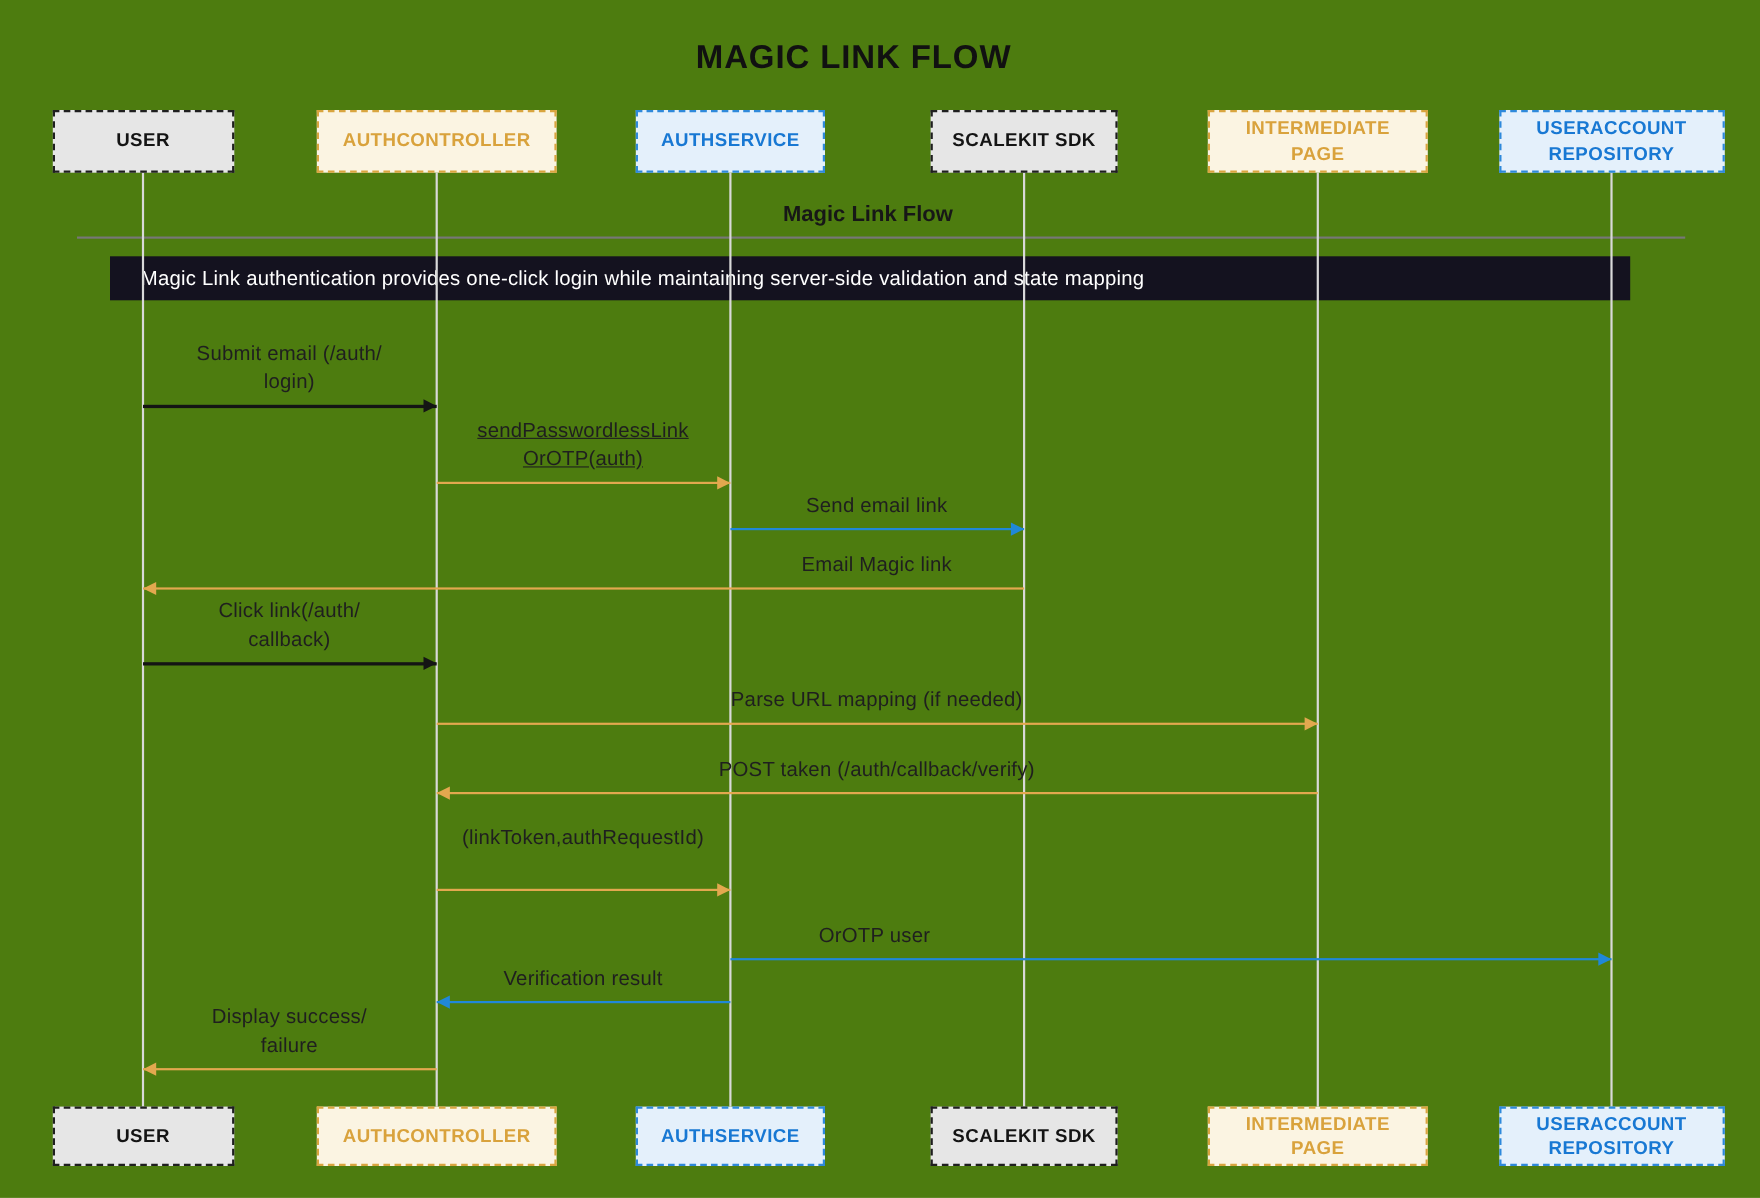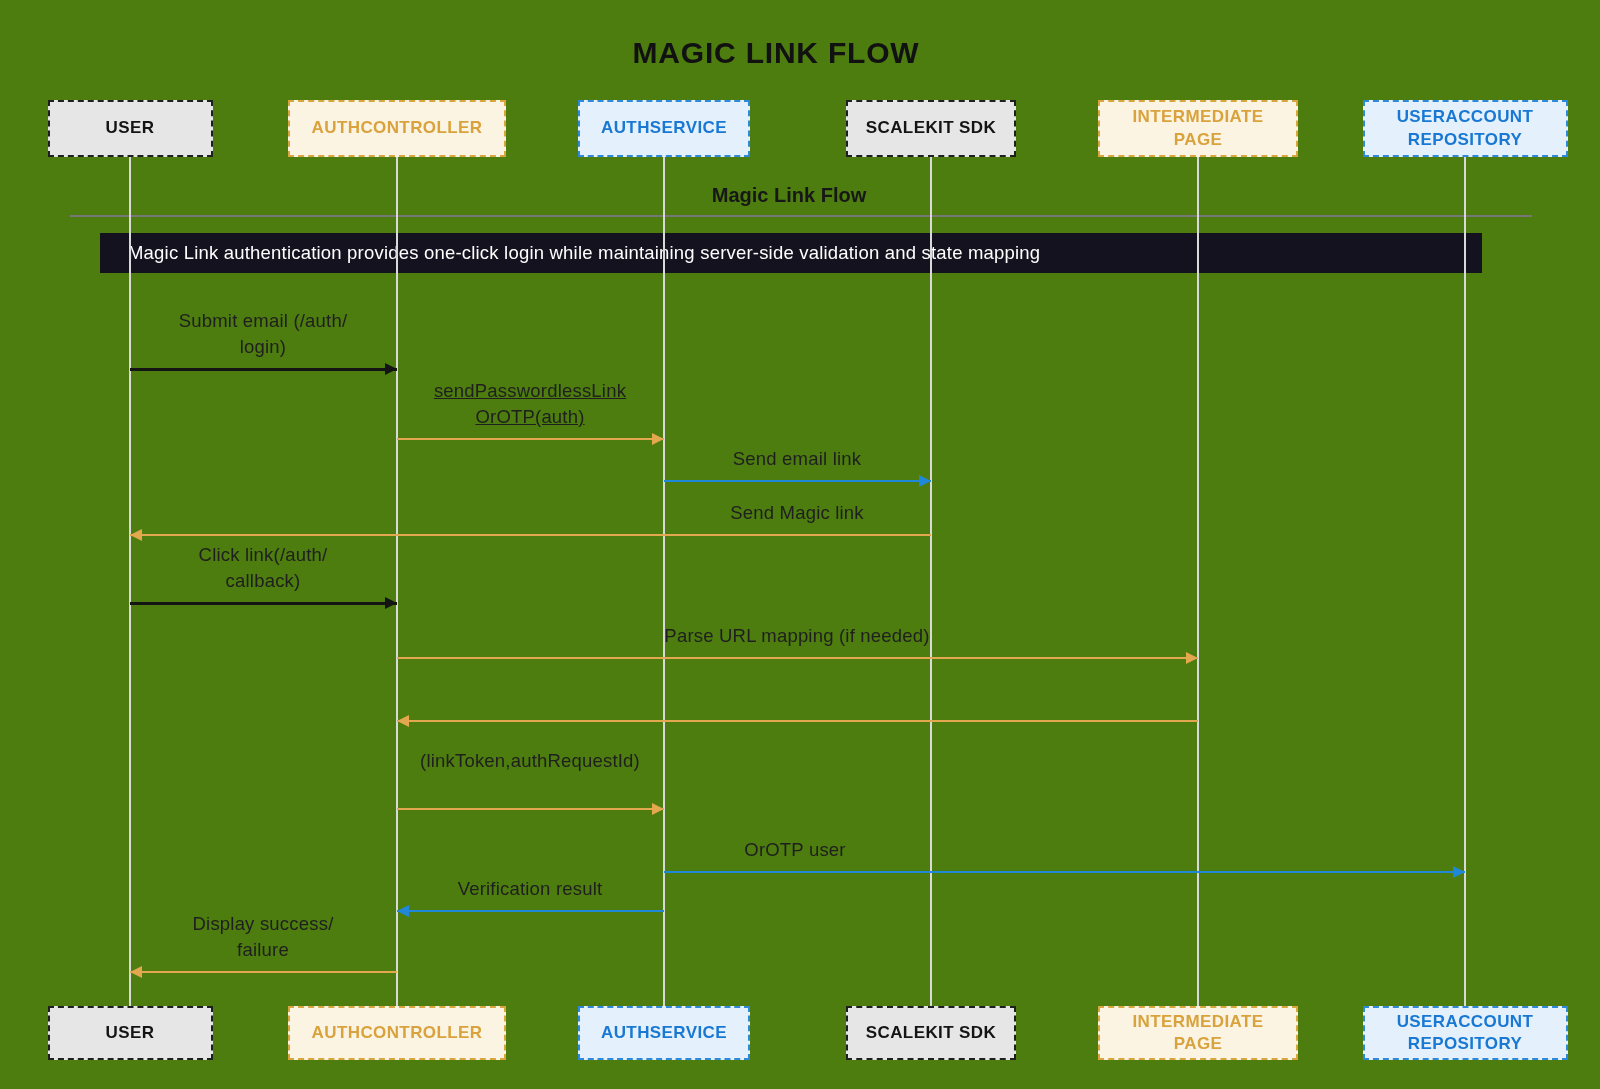--- a/index.html
+++ b/index.html
@@ -111,35 +111,38 @@
       <div>OrOTP(auth)</div>
     </div>
     <div class="msg-line" style="left: 397px; top: 438px; width: 267px; height: 2px; background: rgb(227, 168, 79);"></div>
     <div class="msg-head" style="top: 433px; border-top: 6px solid transparent; border-bottom: 6px solid transparent; left: 652px; border-left: 12px solid rgb(227, 168, 79);"></div>
     <div class="msg-label" style="left: 517px; top: 446px;">
       <div>Send email link</div>
     </div>
     <div class="msg-line" style="left: 664px; top: 480px; width: 267px; height: 2px; background: rgb(32, 136, 216);"></div>
     <div class="msg-head" style="top: 475px; border-top: 6px solid transparent; border-bottom: 6px solid transparent; left: 919px; border-left: 12px solid rgb(32, 136, 216);"></div>
     <div class="msg-label" style="left: 517px; top: 500px;">
-      <div>Send Magic link</div>
+      <div>Email Magic link</div>
     </div>
     <div class="msg-line" style="left: 130px; top: 534px; width: 801px; height: 2px; background: rgb(227, 168, 79);"></div>
     <div class="msg-head" style="top: 529px; border-top: 6px solid transparent; border-bottom: 6px solid transparent; left: 130px; border-right: 12px solid rgb(227, 168, 79);"></div>
     <div class="msg-label" style="left: -17px; top: 542px;">
       <div>Click link(/auth/</div>
       <div>callback)</div>
     </div>
     <div class="msg-line" style="left: 130px; top: 602px; width: 267px; height: 3px; background: rgb(20, 20, 20);"></div>
     <div class="msg-head" style="top: 597px; border-top: 6px solid transparent; border-bottom: 6px solid transparent; left: 385px; border-left: 12px solid rgb(20, 20, 20);"></div>
     <div class="msg-label" style="left: 517px; top: 623px;">
       <div>Parse URL mapping (if needed)</div>
     </div>
     <div class="msg-line" style="left: 397px; top: 657px; width: 801px; height: 2px; background: rgb(227, 168, 79);"></div>
     <div class="msg-head" style="top: 652px; border-top: 6px solid transparent; border-bottom: 6px solid transparent; left: 1186px; border-left: 12px solid rgb(227, 168, 79);"></div>
+    <div class="msg-label" style="left: 517px; top: 686px;">
+      <div>POST taken (/auth/callback/verify)</div>
+    </div>
     <div class="msg-line" style="left: 397px; top: 720px; width: 801px; height: 2px; background: rgb(227, 168, 79);"></div>
     <div class="msg-head" style="top: 715px; border-top: 6px solid transparent; border-bottom: 6px solid transparent; left: 397px; border-right: 12px solid rgb(227, 168, 79);"></div>
     <div class="msg-label" style="left: 250px; top: 748px;">
       <div>(linkToken,authRequestId)</div>
     </div>
     <div class="msg-line" style="left: 397px; top: 808px; width: 267px; height: 2px; background: rgb(227, 168, 79);"></div>
     <div class="msg-head" style="top: 803px; border-top: 6px solid transparent; border-bottom: 6px solid transparent; left: 652px; border-left: 12px solid rgb(227, 168, 79);"></div>
     <div class="msg-label" style="left: 515px; top: 837px;">
       <div>OrOTP user</div>
     </div>

